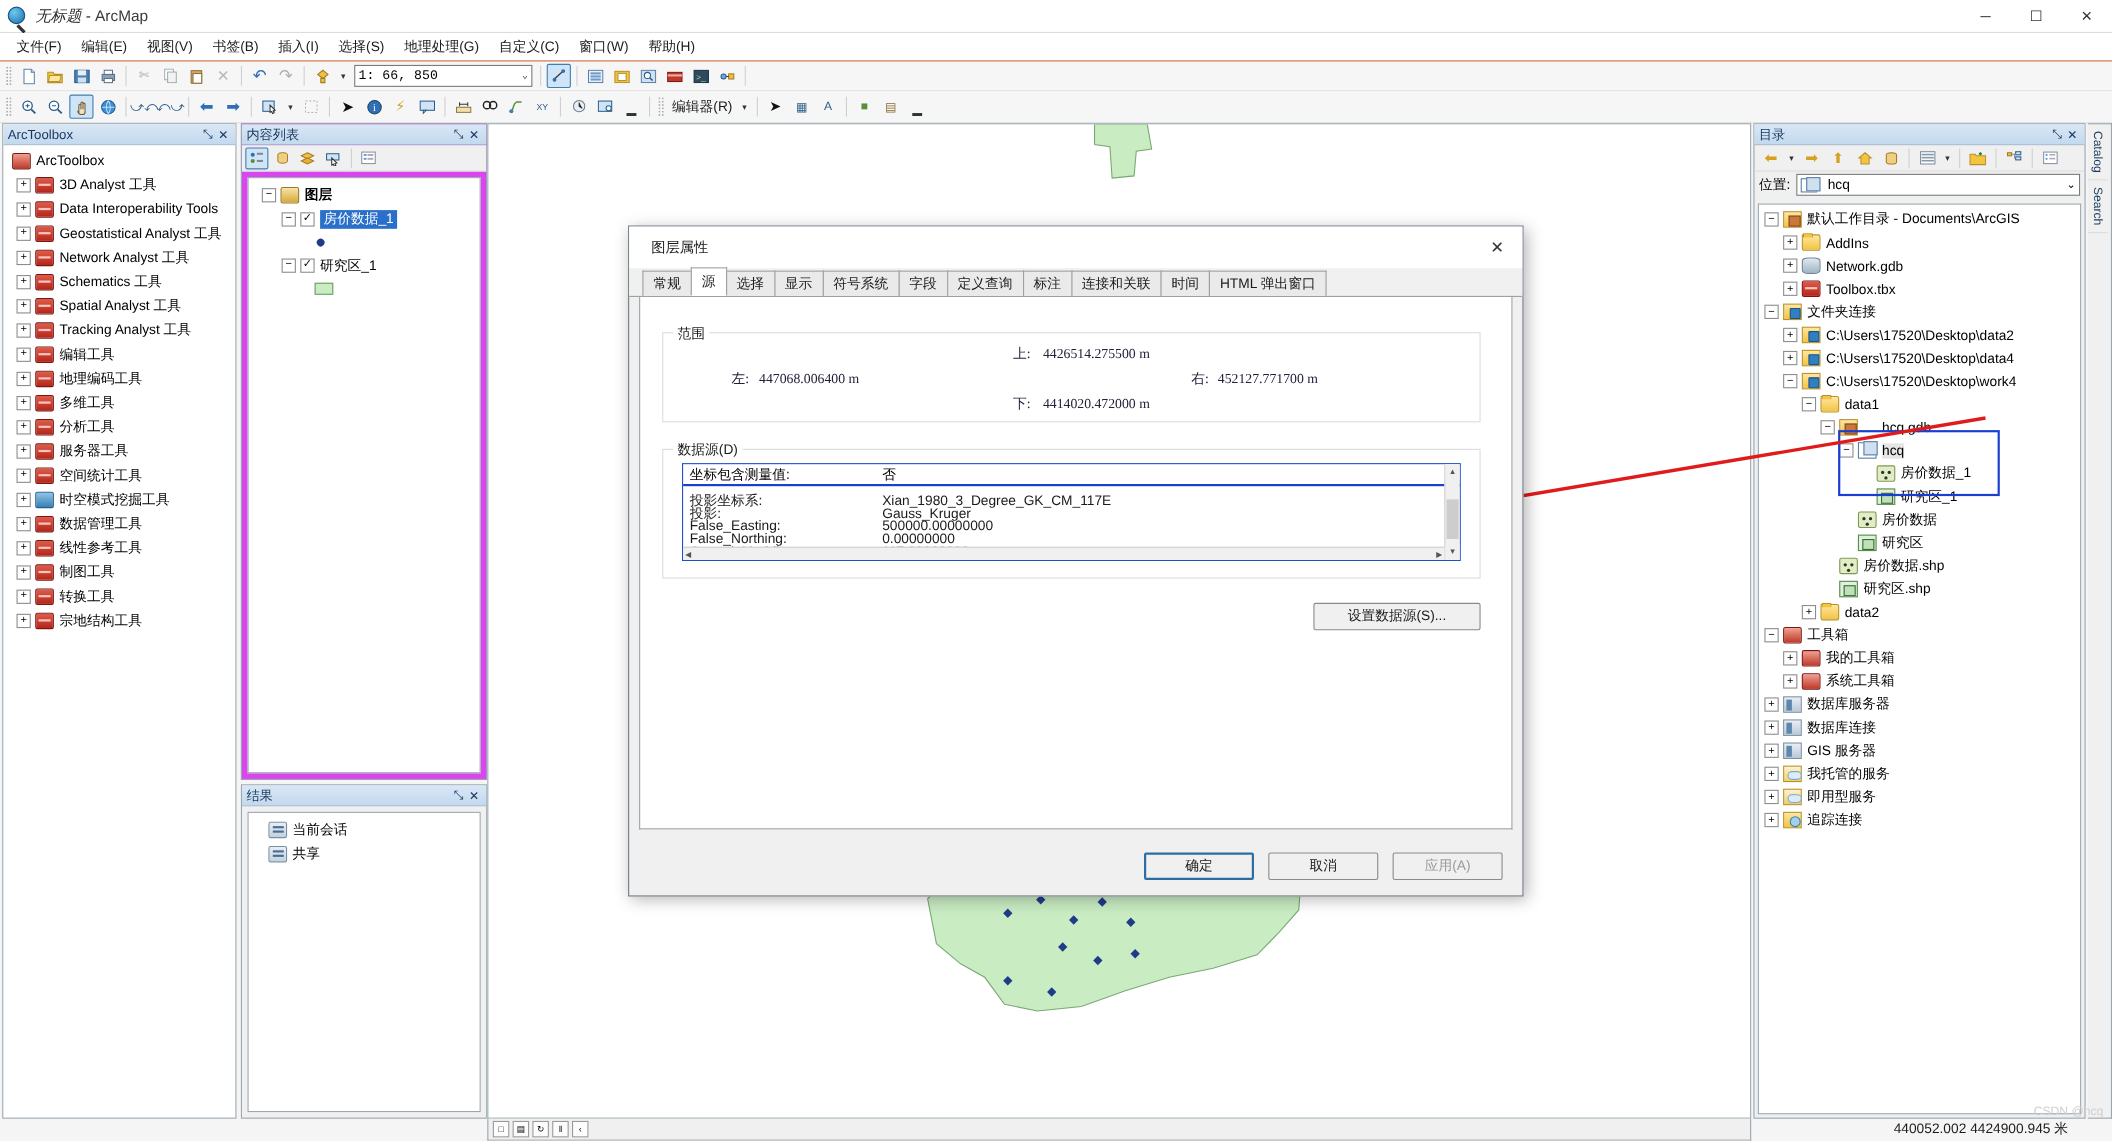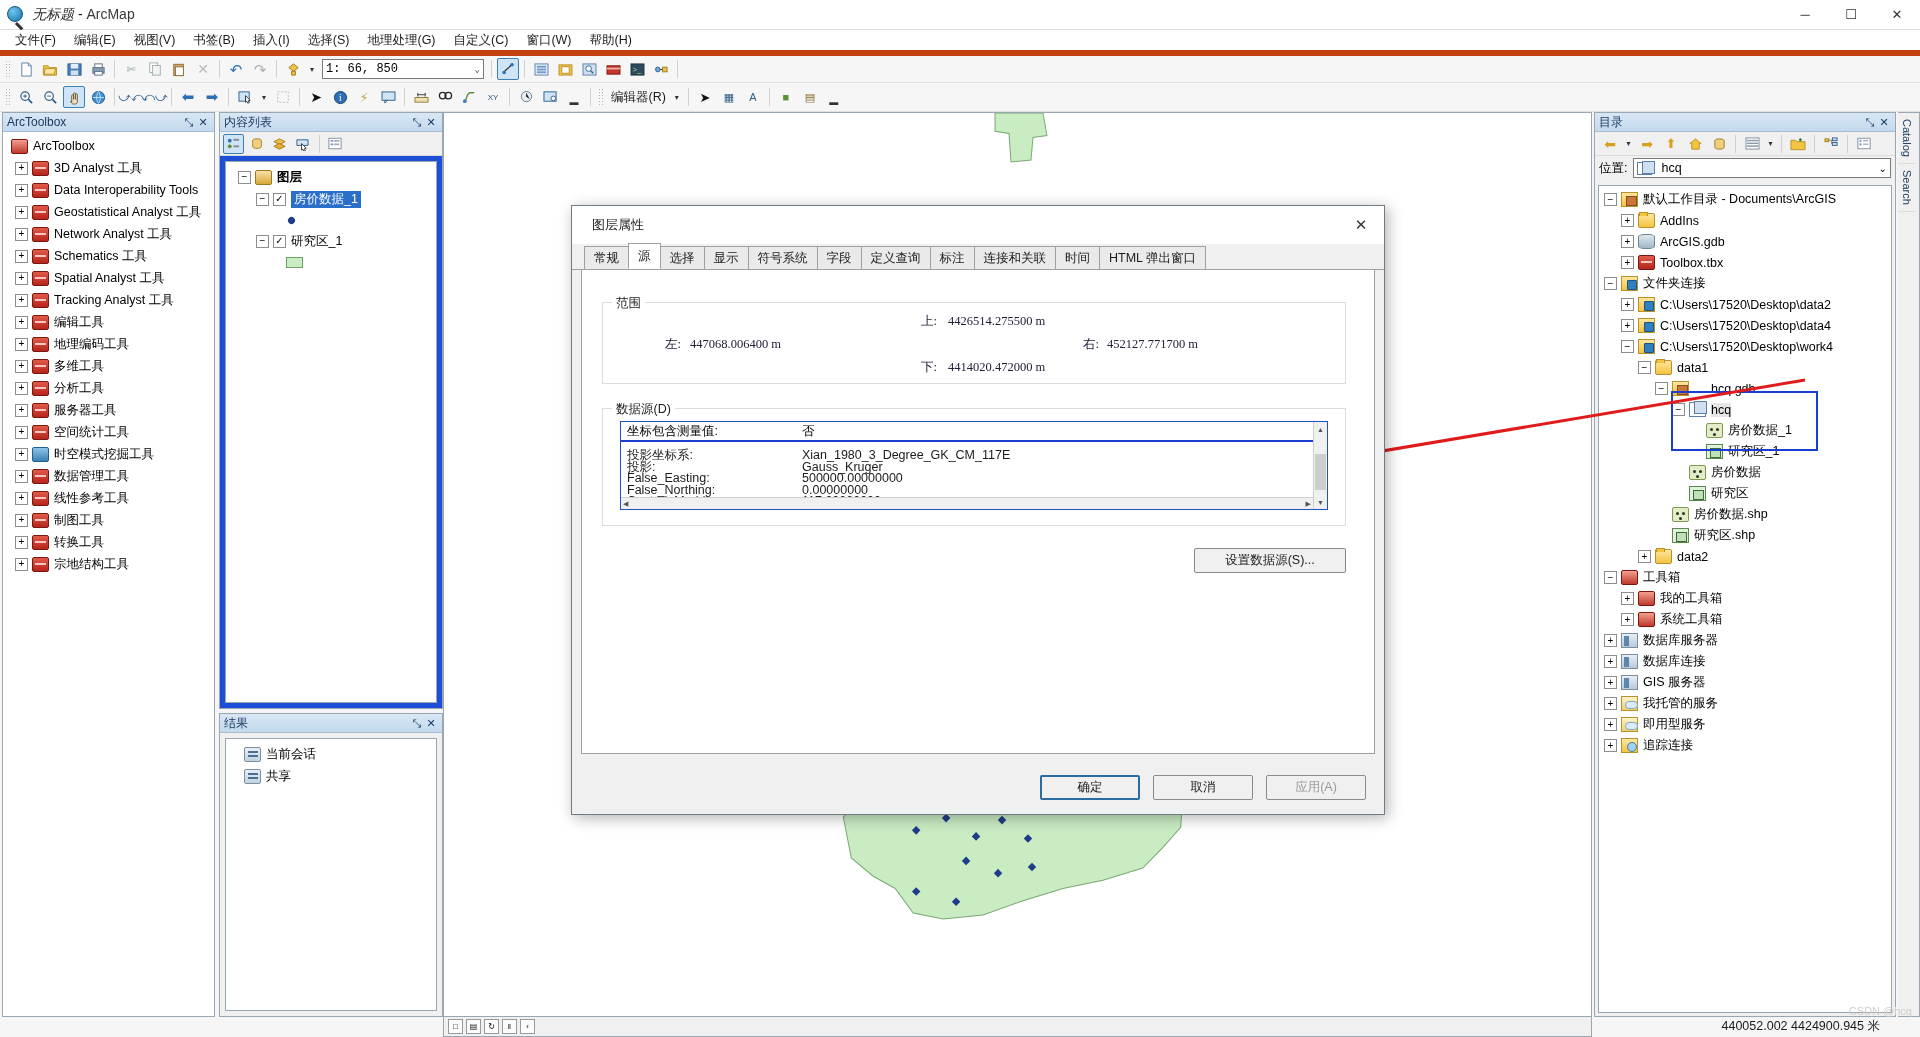--- a/index.html
+++ b/index.html
@@ -32,21 +32,21 @@
   .tb-title { font-size:14px; color:#1a1a1a; }
   .tb-title .doc { color:#2b2b2b;font-style:italic; }
   .tb-title .app { color:#3a3a3a; }
   .win-btns { margin-left:auto; display:flex; height:30px; }
   .win-btn { width:46px; height:30px; display:flex; align-items:center; justify-content:center;
     font-size:13px; color:#333; }
 
   
   .menubar {
     position:absolute; top:30px; left:0; width:1920px; height:26px;
-    background:#ffffff; border-bottom:6px solid #c2410c;
+    background:#ffffff; border-bottom:1px solid #c2410c;
     display:flex; align-items:center; padding-left:6px;
   }
   .menu-item { padding:3px 9px; font-size:12.5px; color:#1b1b1b; white-space:nowrap; }
 
   
   .toolbar {
     position:absolute; left:0; width:1920px; height:27px;
     background:#f6f6f6; border-bottom:1px solid #e0e0e0;
     display:flex; align-items:center; padding-left:2px;
   }
@@ -125,21 +125,21 @@
   .ic-dbsrv:after{content:"";position:absolute;left:2px;top:2px;width:5px;height:10px;
     background:#5e87ad;}
   .ic-cloud { background:linear-gradient(#fff3cf,#f0cf6a); border:1px solid #b8912a; }
   .ic-cloud:after{content:"";position:absolute;left:3px;top:4px;width:11px;height:6px;
     background:#dcebf8;border:1px solid #7fa8cc;border-radius:4px;}
   .ic-track { background:linear-gradient(#ffe6a0,#f3c440); border:1px solid #b8912a; }
   .ic-track:after{content:"";position:absolute;right:0;bottom:0;width:8px;height:8px;
     background:#9fd0ef;border:1px solid #3f7fa8;border-radius:50%;}
 
   
-  #toc { left:219px; top:112px; width:224px; height:597px; background:#1d4ed8; }
+  #toc { left:219px; top:112px; width:224px; height:597px; background:#d946ef; }
   .toc-tools { height:24px; background:#f0f0f0; display:flex; align-items:center;
     padding:0 3px; border-bottom:1px solid #d9d9d9; }
   .toc-tb { width:21px;height:20px;border:1px solid transparent;border-radius:2px;
     display:flex;align-items:center;justify-content:center;margin-right:2px; }
   .toc-tb.on { border-color:#3c7fb1; background:#cfe4f6; }
   .toc-body { position:absolute; left:5px; right:5px; top:48px; bottom:5px;
     background:#fff; border:1px solid #9aa7b0; overflow:hidden; padding:4px 0 0 4px; }
   .sel-hl { background:#2a6fc9; color:#fff; padding:0 3px; }
   .legend-dot { width:7px;height:7px;background:#1f3c88;border-radius:50%;
     transform:rotate(45deg); }
@@ -852,21 +852,21 @@
           <span class="tlabel" style="">默认工作目录 - Documents\ArcGIS</span>
         </div>
         <div class="trow" style="padding-left: 20px; height: 21px;">
           <span class="texp">+</span>
           <span class="ticon ic-folder"></span>
           <span class="tlabel" style="">AddIns</span>
         </div>
         <div class="trow" style="padding-left: 20px; height: 21px;">
           <span class="texp">+</span>
           <span class="ticon ic-gdb"></span>
-          <span class="tlabel" style="">ArcGIS.gdb</span>
+          <span class="tlabel" style="">Network.gdb</span>
         </div>
         <div class="trow" style="padding-left: 20px; height: 21px;">
           <span class="texp">+</span>
           <span class="ticon ic-toolbox"></span>
           <span class="tlabel" style="">Toolbox.tbx</span>
         </div>
         <div class="trow" style="padding-left: 3px; height: 21px;">
           <span class="texp">−</span>
           <span class="ticon ic-folder-conn"></span>
           <span class="tlabel" style="">文件夹连接</span>

